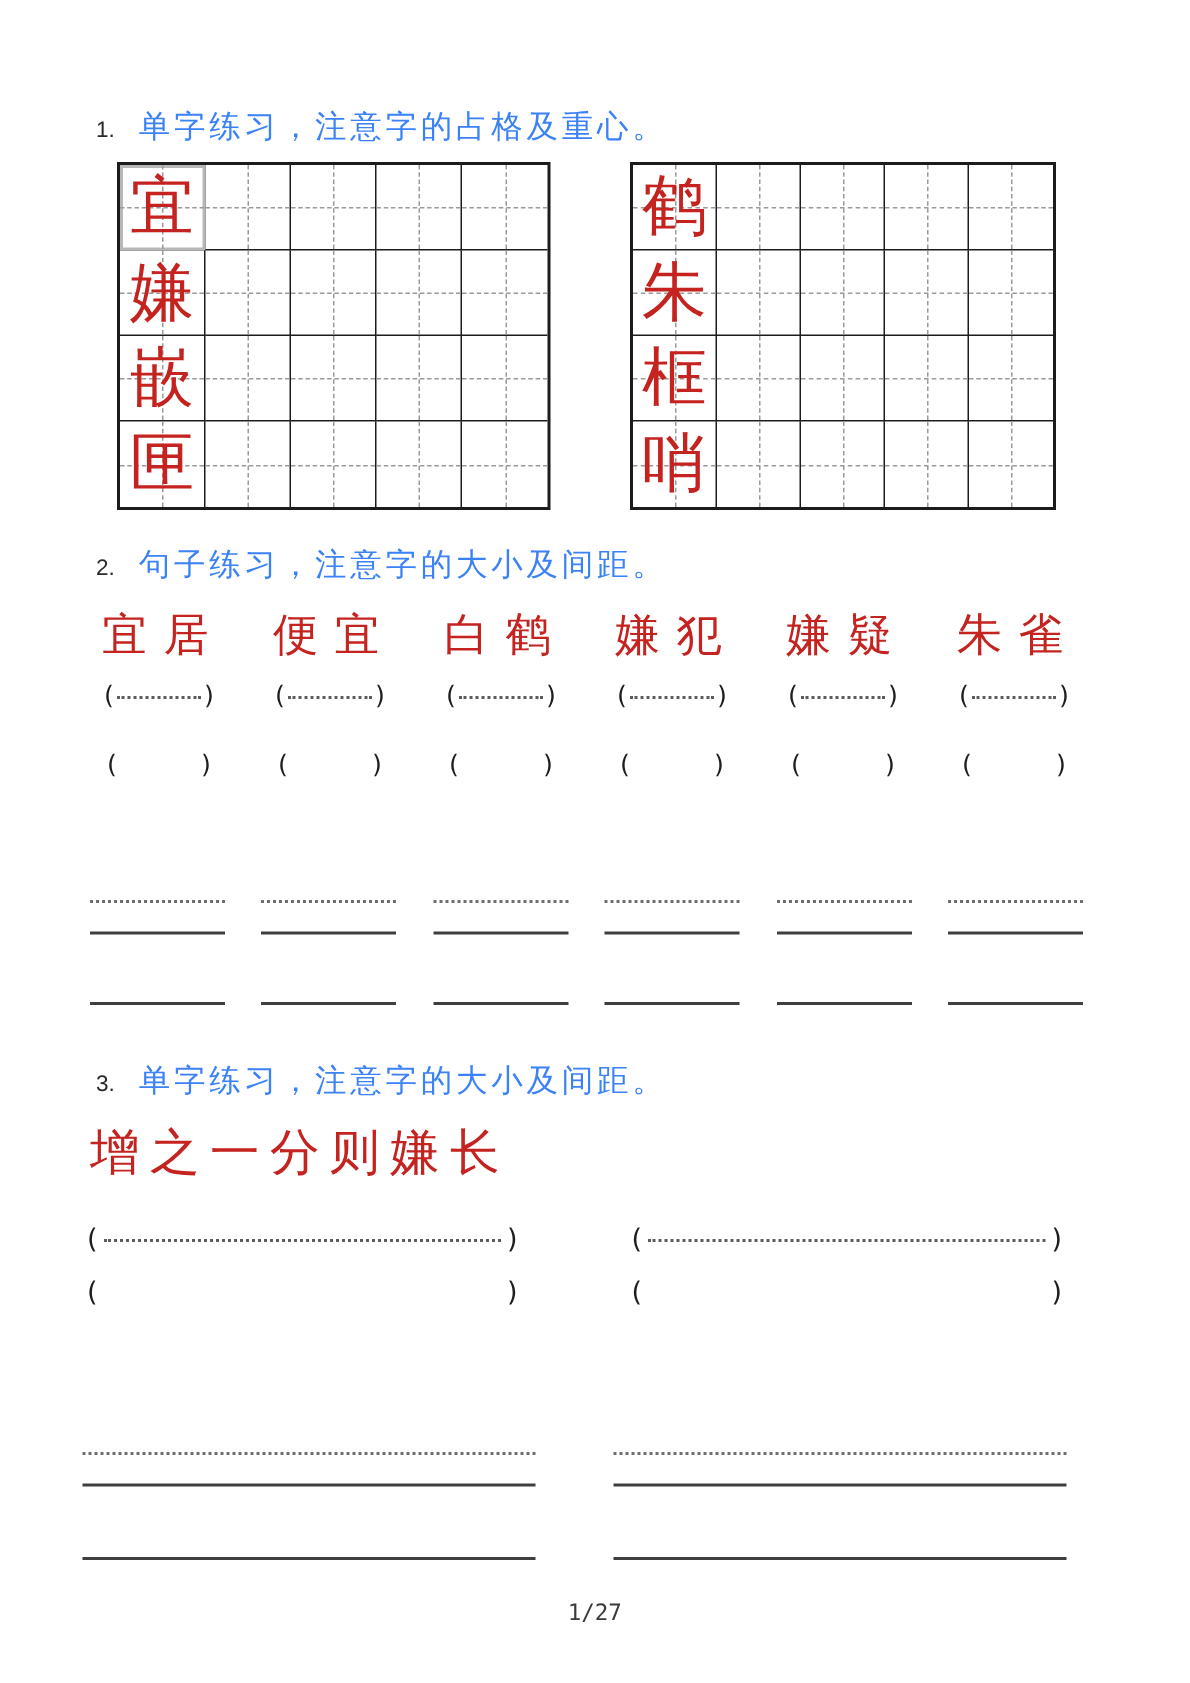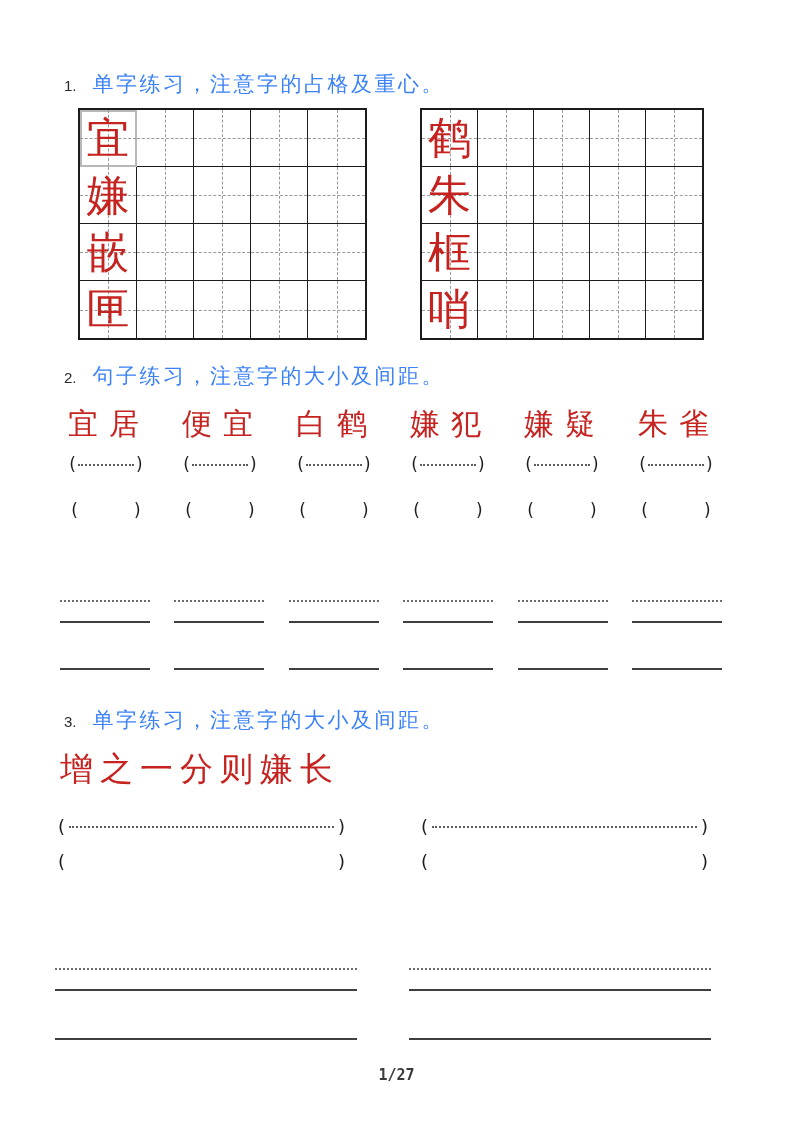--- a/index.html
+++ b/index.html
@@ -46,21 +46,21 @@
   .sparen-slot{width:287px;display:flex;align-items:center;justify-content:space-between;
                font-family:"DejaVu Sans",sans-serif;font-size:18px;color:#1e1e1e;}
   .sparen-slot .dash{flex:1;height:0;border-top:2px dotted #5c5c5c;margin:0 4px;}
   .sparen-slot .gap{flex:1;}
   .slines{left:55px;width:656px;}
   .sline-slot{width:302px;height:0;}
   .sdotted .sline-slot{border-top:2.5px dotted #6e6e6e;}
   .ssolid .sline-slot{border-top:2.5px solid #3f3f3f;}
   
   .footer{position:absolute;top:1066px;left:0;width:100%;text-align:center;
-          font-family:"DejaVu Sans Mono",monospace;font-size:15px;color:#3a3a3a;font-weight:bold;}
+          font-family:"DejaVu Sans Mono",monospace;font-size:15px;color:#3a3a3a;}
 </style>
 </head>
 <body>
 
 <div class="page">
 
   <div class="heading" style="top:70px">
     <span class="num">1.</span>
     <span class="htext">单字练习，注意字的占格及重心。</span>
   </div>

